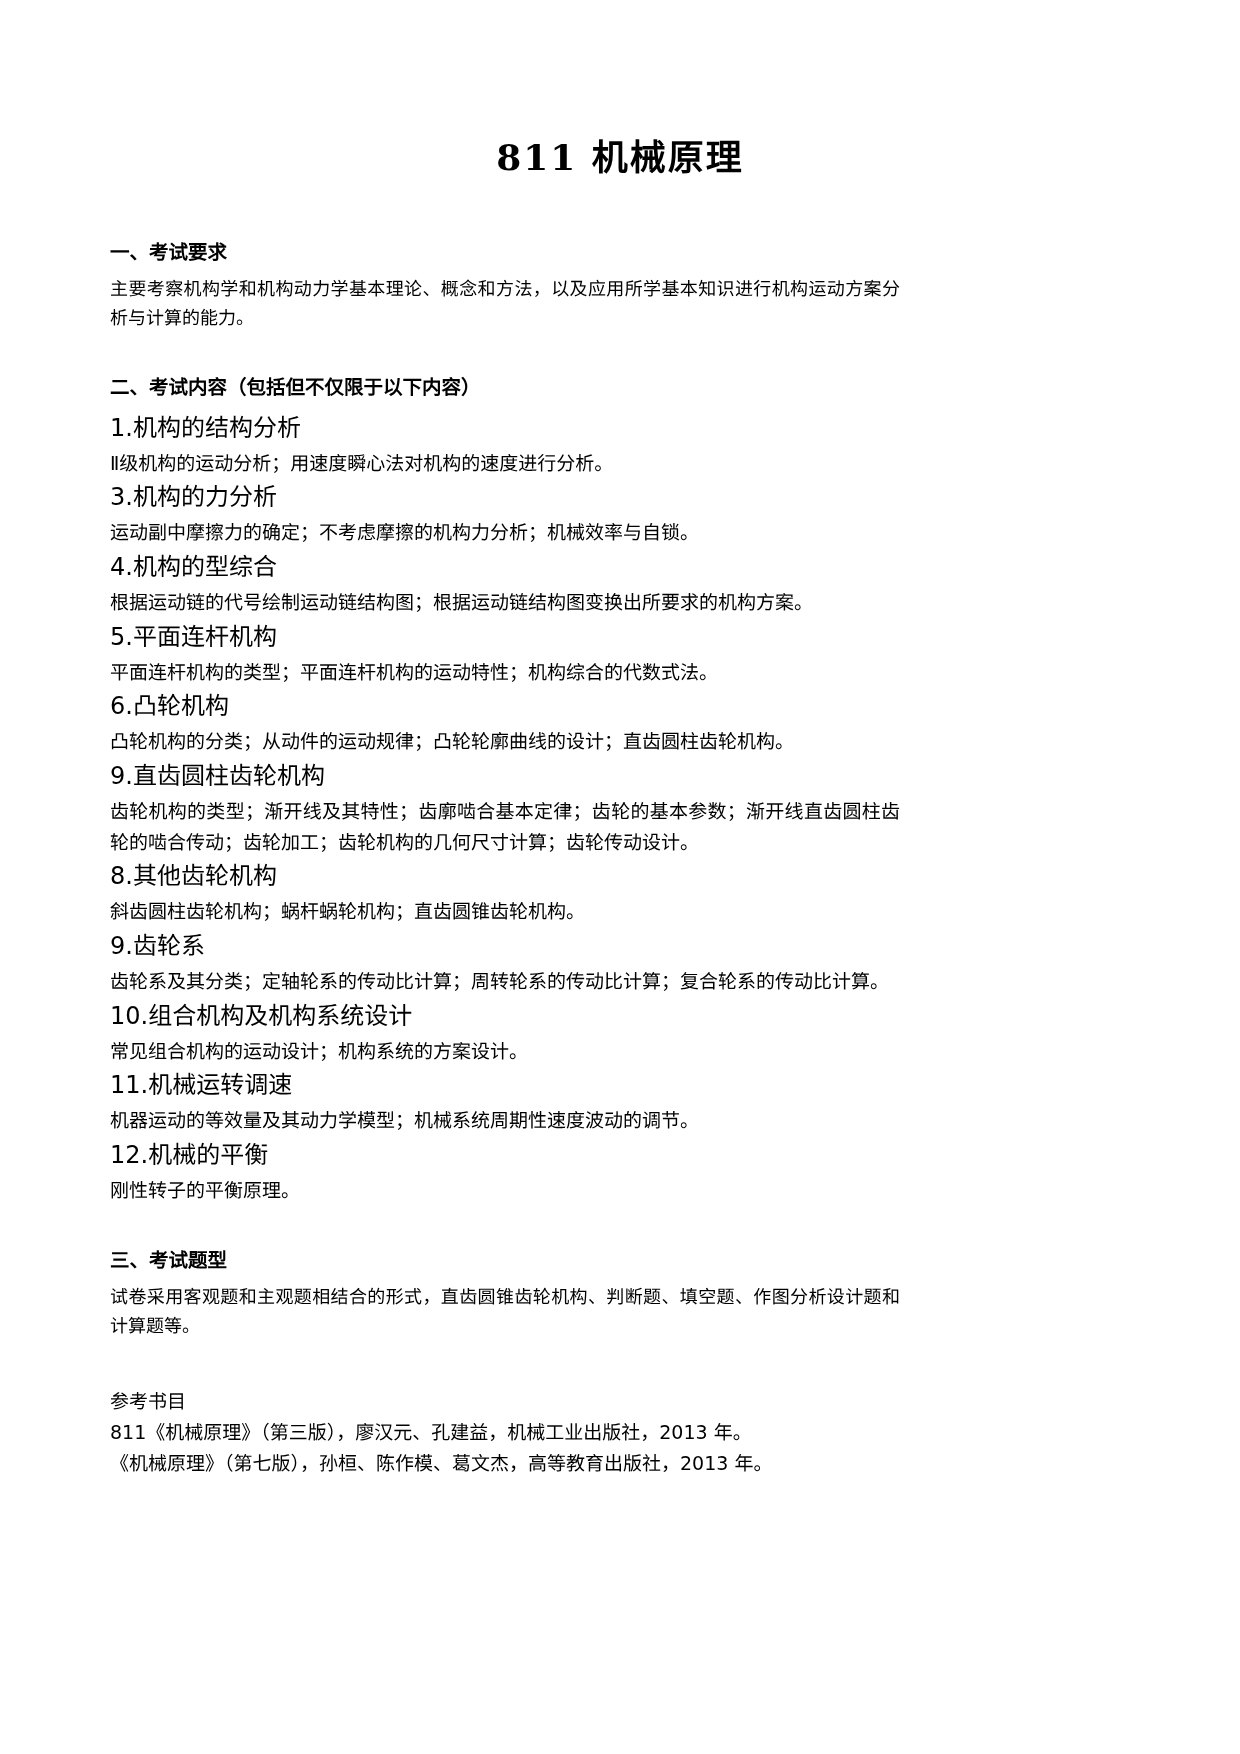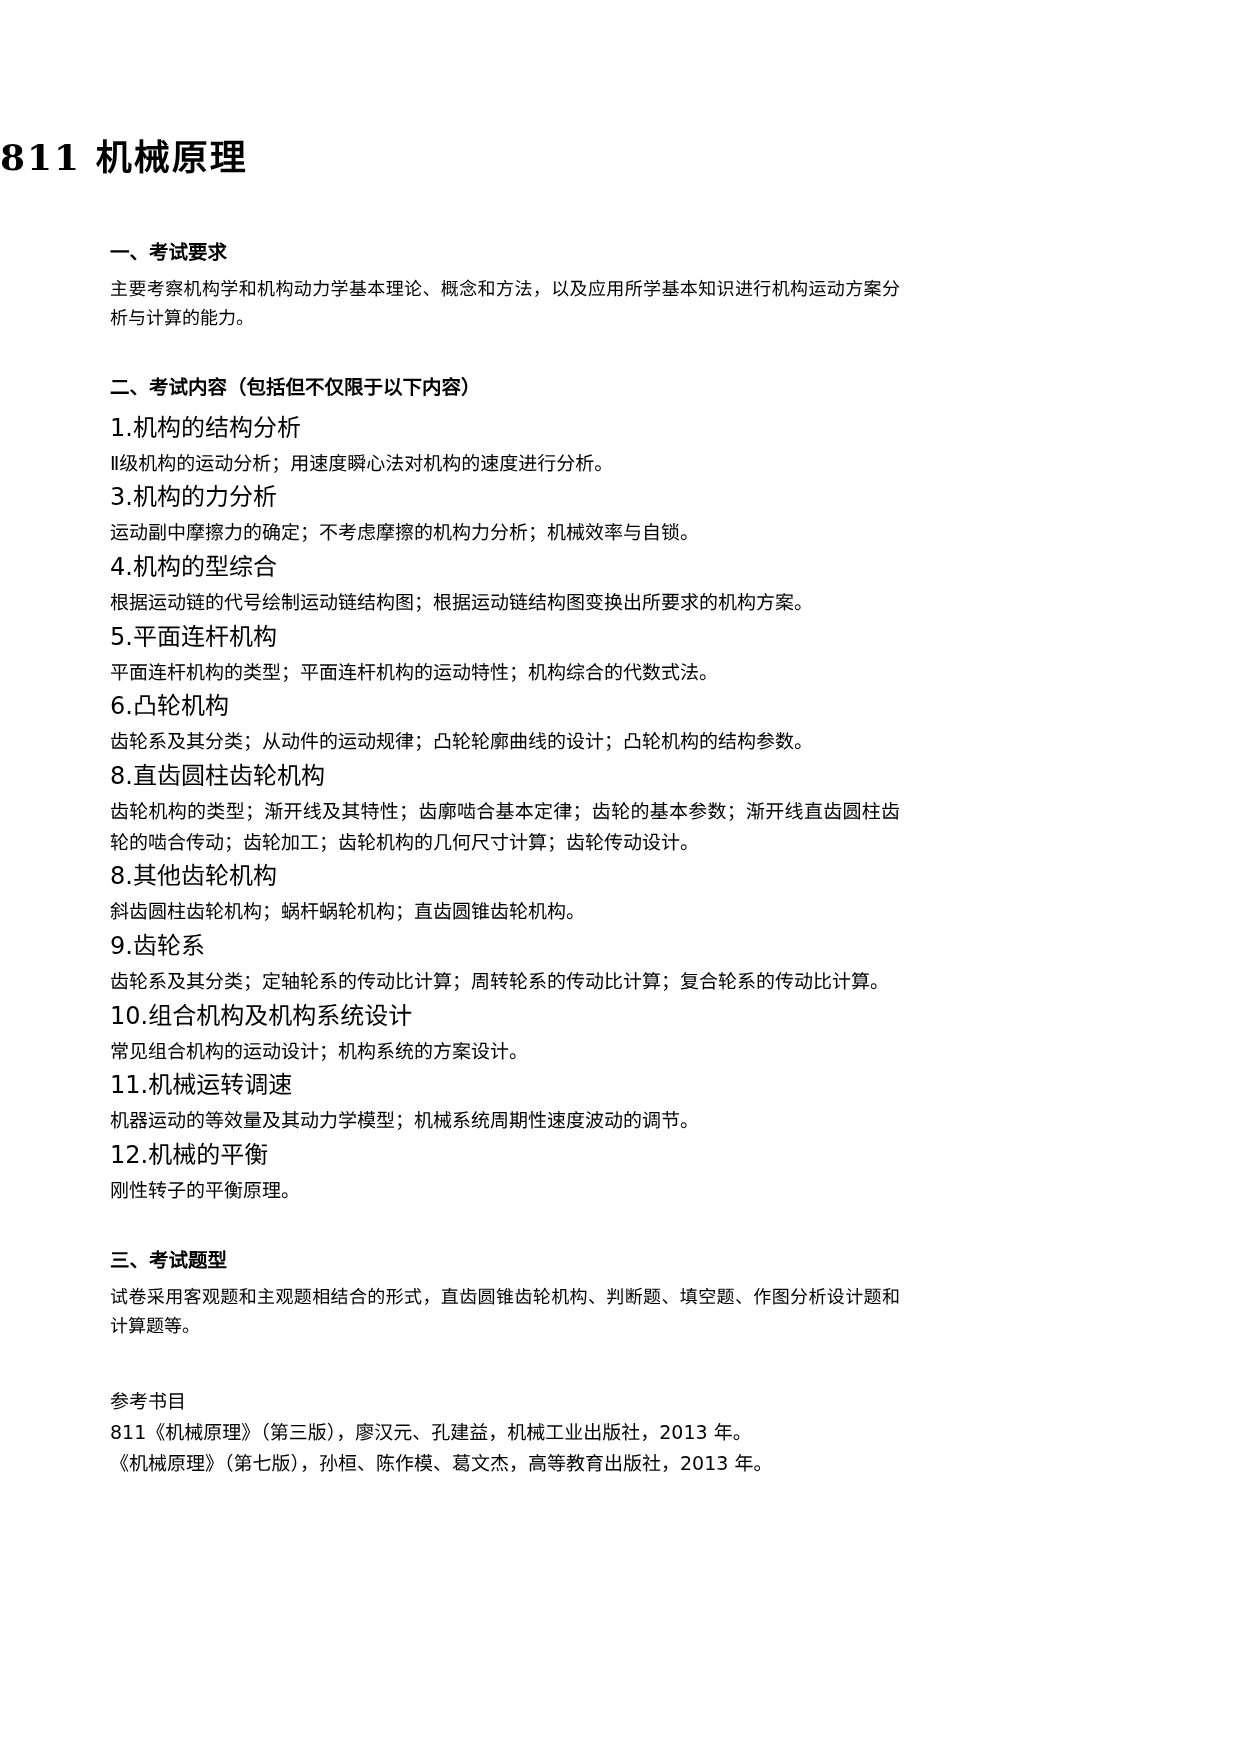--- a/index.html
+++ b/index.html
@@ -16,21 +16,21 @@
   }
   .page {
     position: relative;
     width: 1240px;
     height: 1754px;
     box-sizing: border-box;
     padding: 0;
     overflow: hidden;
   }
   .doc-title {
-    text-align: left;
+    text-align: center;
     font-size: 36px;
     font-weight: 700;
     letter-spacing: 2px;
     margin: 128px 0 0 0;
     font-family: "DejaVu Serif", "Liberation Serif", serif;
   }
   .content {
     margin: 0 165px 0 110px;
     width: 790px;
   }
@@ -95,23 +95,23 @@
     <div class="topic">3.机构的力分析</div>
     <div class="topic-detail">运动副中摩擦力的确定；不考虑摩擦的机构力分析；机械效率与自锁。</div>
 
     <div class="topic">4.机构的型综合</div>
     <div class="topic-detail">根据运动链的代号绘制运动链结构图；根据运动链结构图变换出所要求的机构方案。</div>
 
     <div class="topic">5.平面连杆机构</div>
     <div class="topic-detail">平面连杆机构的类型；平面连杆机构的运动特性；机构综合的代数式法。</div>
 
     <div class="topic">6.凸轮机构</div>
-    <div class="topic-detail">齿轮系及其分类；从动件的运动规律；凸轮轮廓曲线的设计；凸轮机构的结构参数。</div>
+    <div class="topic-detail">凸轮机构的分类；从动件的运动规律；凸轮轮廓曲线的设计；直齿圆柱齿轮机构。</div>
 
-    <div class="topic">8.直齿圆柱齿轮机构</div>
+    <div class="topic">9.直齿圆柱齿轮机构</div>
     <div class="topic-detail">齿轮机构的类型；渐开线及其特性；齿廓啮合基本定律；齿轮的基本参数；渐开线直齿圆柱齿轮的啮合传动；齿轮加工；齿轮机构的几何尺寸计算；齿轮传动设计。</div>
 
     <div class="topic">8.其他齿轮机构</div>
     <div class="topic-detail">斜齿圆柱齿轮机构；蜗杆蜗轮机构；直齿圆锥齿轮机构。</div>
 
     <div class="topic">9.齿轮系</div>
     <div class="topic-detail">齿轮系及其分类；定轴轮系的传动比计算；周转轮系的传动比计算；复合轮系的传动比计算。</div>
 
     <div class="topic">10.组合机构及机构系统设计</div>
     <div class="topic-detail">常见组合机构的运动设计；机构系统的方案设计。</div>

